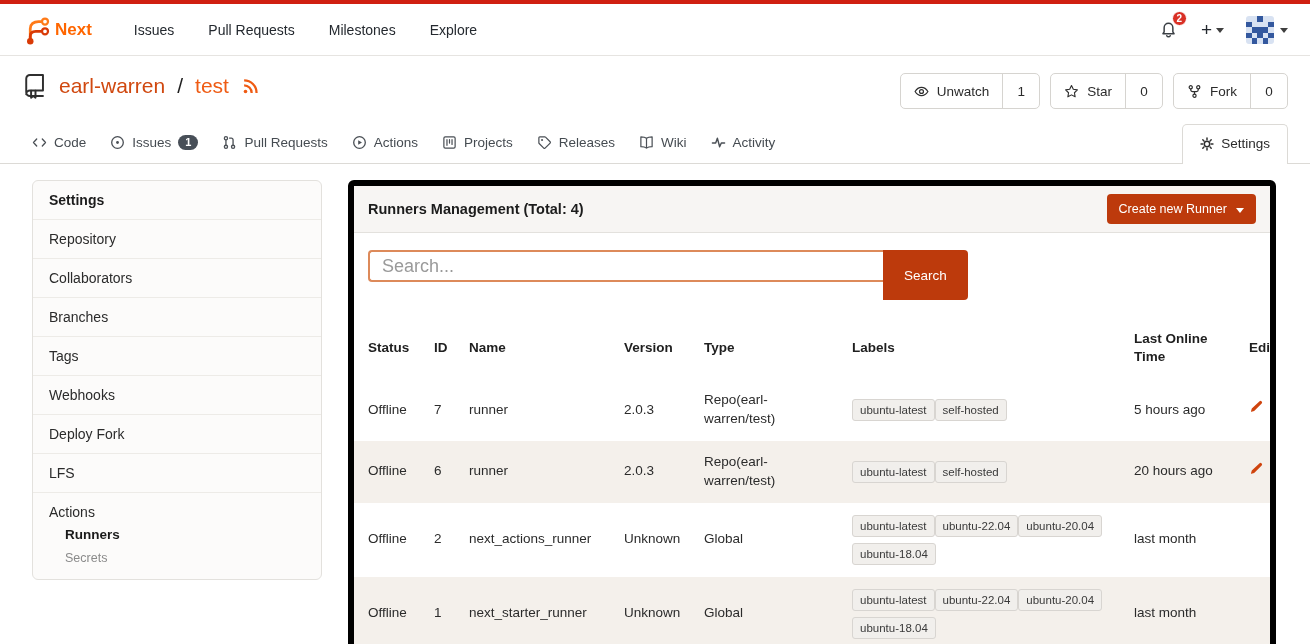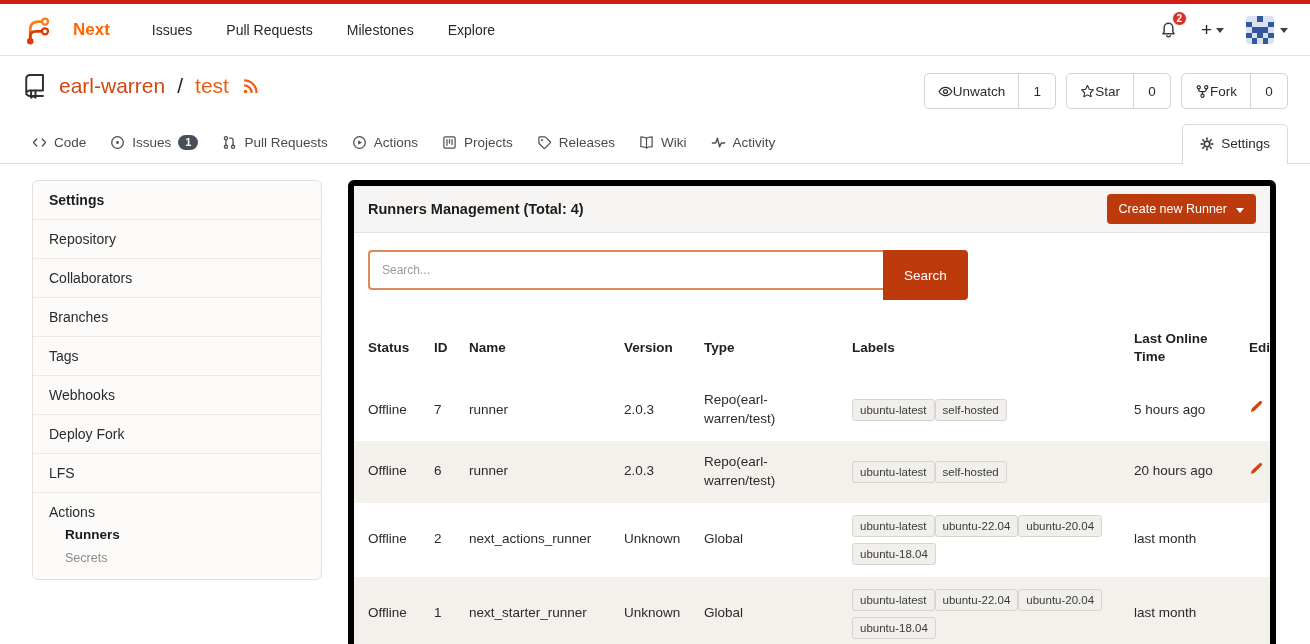--- a/index.html
+++ b/index.html
@@ -15,21 +15,21 @@
 
   .topline { height: 4px; background: #d01f11; }
 
   
   .navbar {
     display: flex; align-items: center;
     height: 52px; padding: 0 22px;
     border-bottom: 1px solid #e6e4e1;
     background: #fff;
   }
-  .brand { display: flex; align-items: center; gap: 21px; cursor: pointer; }
+  .brand { display: flex; align-items: center; gap: 3px; cursor: pointer; }
   .brand-name { color: #ff6600; font-weight: bold; font-size: 17px; }
   .nav-links { display: flex; gap: 34px; margin-left: 42px; }
   .nav-link { color: #24292f; cursor: pointer; }
   .nav-right { margin-left: auto; display: flex; align-items: center; gap: 22px; }
   .bell-wrap { position: relative; cursor: pointer; padding: 2px; }
   .notif-badge {
     position: absolute; top: -8px; right: -8px;
     min-width: 15px; height: 15px; padding: 0 3px;
     background: #d93025; border-radius: 9px; border: 1px solid #fff;
     color: #fff; font-size: 10px; font-weight: bold;
@@ -52,21 +52,21 @@
   .repo-owner { color: #d0480f; cursor: pointer; }
   .repo-sep { color: #1f1f1f; margin: 0 1px; }
   .repo-name { color: #ef5b13; cursor: pointer; }
   .feed-icon { margin-left: 2px; cursor: pointer; }
   .repo-actions { margin-left: auto; display: flex; gap: 10px; }
   .btn-group {
     display: flex; height: 36px; background: #fff;
     border: 1px solid #d6d4d0; border-radius: 5px; overflow: hidden;
     font-size: 13.5px; color: #2b2b2b;
   }
-  .btn-main { display: flex; align-items: center; padding: 0 13px; cursor: pointer; border-right: 1px solid #d6d4d0; }
+  .btn-main { display: flex; align-items: center; gap: 8px; padding: 0 13px; cursor: pointer; border-right: 1px solid #d6d4d0; }
   .btn-count { display: flex; align-items: center; justify-content: center; min-width: 36px; padding: 0 8px; cursor: pointer; }
 
   
   .tabbar {
     display: flex; align-items: flex-start; gap: 4px;
     padding: 0 22px; border-bottom: 1px solid #dcdad6; margin-top: 2px;
   }
   .tab {
     display: flex; align-items: center; gap: 7px;
     padding: 11px 10px 13px; font-size: 13.5px; color: #454b51; cursor: pointer;
@@ -109,23 +109,23 @@
   .create-btn {
     display: flex; align-items: center; gap: 9px;
     background: #bd3a0c; color: #fff; font-size: 12.5px;
     border: none; border-radius: 4px; padding: 8px 12px; cursor: pointer;
     font-family: "Liberation Sans", sans-serif;
   }
 
   .panel-body { padding: 17px 14px 4px; }
   .search-row { display: flex; }
   .search-input {
-    width: 515px; height: 40px;
+    width: 515px; height: 32px;
     border: 2px solid #dd8a5a; border-right: none; border-radius: 4px 0 0 4px;
-    padding: 12px 12px; font-size: 12px; color: #333; outline: none;
+    padding: 12px 12px; font-size: 18px; color: #333; outline: none;
     font-family: "Liberation Sans", sans-serif;
   }
   .search-input::placeholder { color: #9a9a9a; }
   .search-btn {
     height: 50px; padding: 0 21px;
     background: #bd3a0c; color: #fff; font-size: 13.5px;
     border: none; border-radius: 0 4px 4px 0; cursor: pointer;
     font-family: "Liberation Sans", sans-serif;
   }
 

